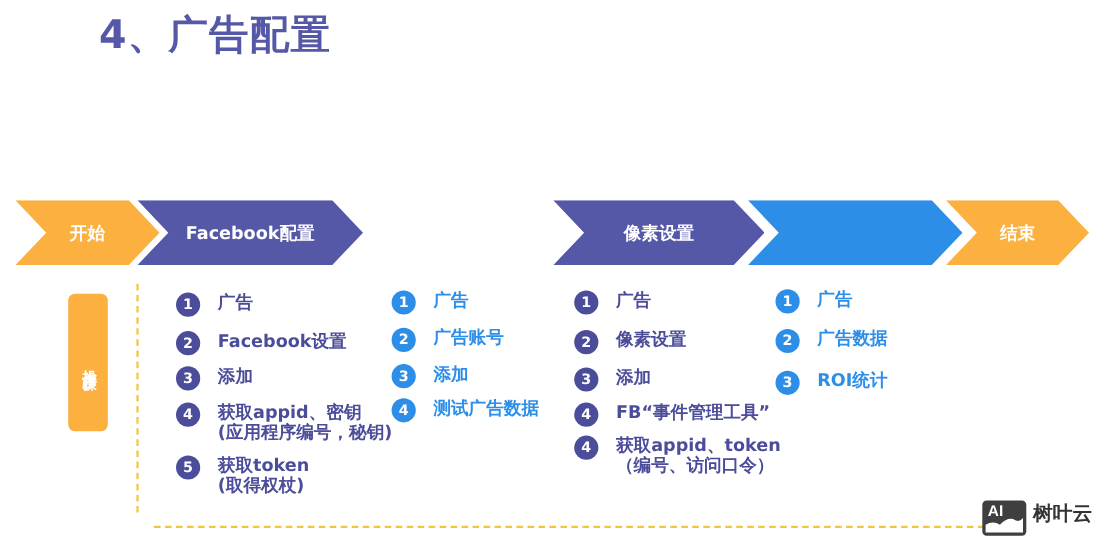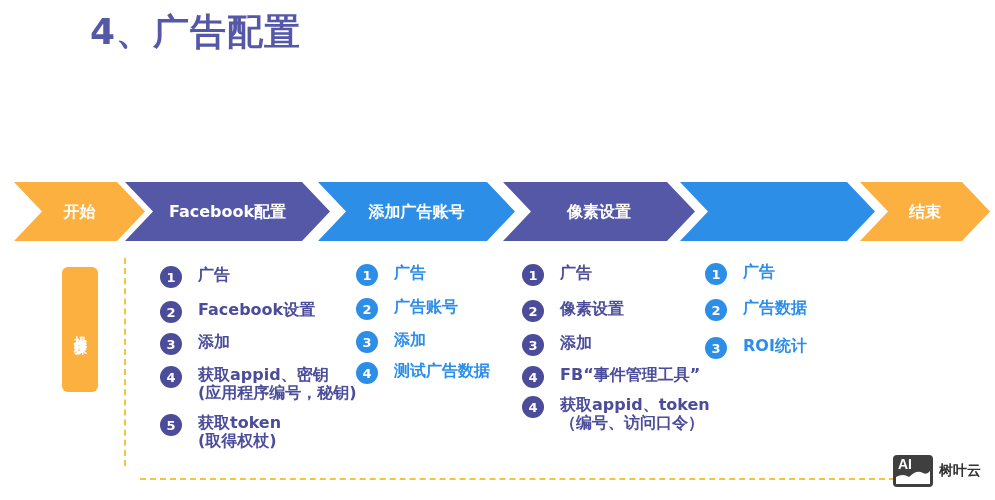--- a/index.html
+++ b/index.html
@@ -47,55 +47,49 @@
     color: #fff; font-weight: bold; font-size: 13px;
     display: flex; align-items: center; justify-content: center;
     flex: 0 0 22px;
   }
   .num.purple { background: #4b4c9a; }
   .num.blue { background: #2d8ee8; }
   .stxt { margin-left: 16px; font-weight: bold; font-size: 16px; line-height: 18px; white-space: nowrap; }
   .stxt.purple { color: #4b4c9a; }
   .stxt.blue { color: #2d8ee8; }
   .logo {
-    position: absolute; left: 893px; top: 455px; display: flex; align-items: center;
+    position: absolute; left: 893px; top: 455px; display: flex; 
   }
   .logo-box {
     width: 40px; height: 32px; background: #3f3f3f; border-radius: 4px;
     position: relative; overflow: hidden;
   }
   .logo-box .ai {
     position: absolute; left: 5px; top: 1px; color: #fff; font-weight: bold; font-size: 14px;
     font-family: "Liberation Sans", sans-serif;
   }
-  .logo-text { margin-left: 6px; font-size: 14px; color: #333; font-weight: bold; }
+  .logo-text { margin-left: 6px; font-size: 18px; color: #333; font-weight: bold; }
 </style>
 </head>
 <body>
 
 <div class="title">4、广告配置</div>
 
 <div class="flow">
   <div class="chev" style="left:125px;width:205px;">
     <svg width="205" height="59">
         <polygon points="0,0 177,0 205,29.5 177,59 0,59 28,29.5" fill="#5558a6"></polygon>
       </svg>
     <span class="lbl">Facebook配置</span>
   </div>
   <div class="chev" style="left:14px;width:131px;">
     <svg width="131" height="59">
         <polygon points="0,0 103,0 131,29.5 103,59 0,59 28,29.5" fill="#fbb040"></polygon>
       </svg>
     <span class="lbl">开始</span>
-  </div>
-  <div class="chev" style="left:318px;width:197px;">
-    <svg width="197" height="59">
-        <polygon points="0,0 169,0 197,29.5 169,59 0,59 28,29.5" fill="#2d8ee8"></polygon>
-      </svg>
-    <span class="lbl">添加广告账号</span>
   </div>
   <div class="chev" style="left:503px;width:192px;">
     <svg width="192" height="59">
         <polygon points="0,0 164,0 192,29.5 164,59 0,59 28,29.5" fill="#5558a6"></polygon>
       </svg>
     <span class="lbl">像素设置</span>
   </div>
   <div class="chev" style="left:680px;width:195px;">
     <svg width="195" height="59">
         <polygon points="0,0 167,0 195,29.5 167,59 0,59 28,29.5" fill="#2d8ee8"></polygon>

